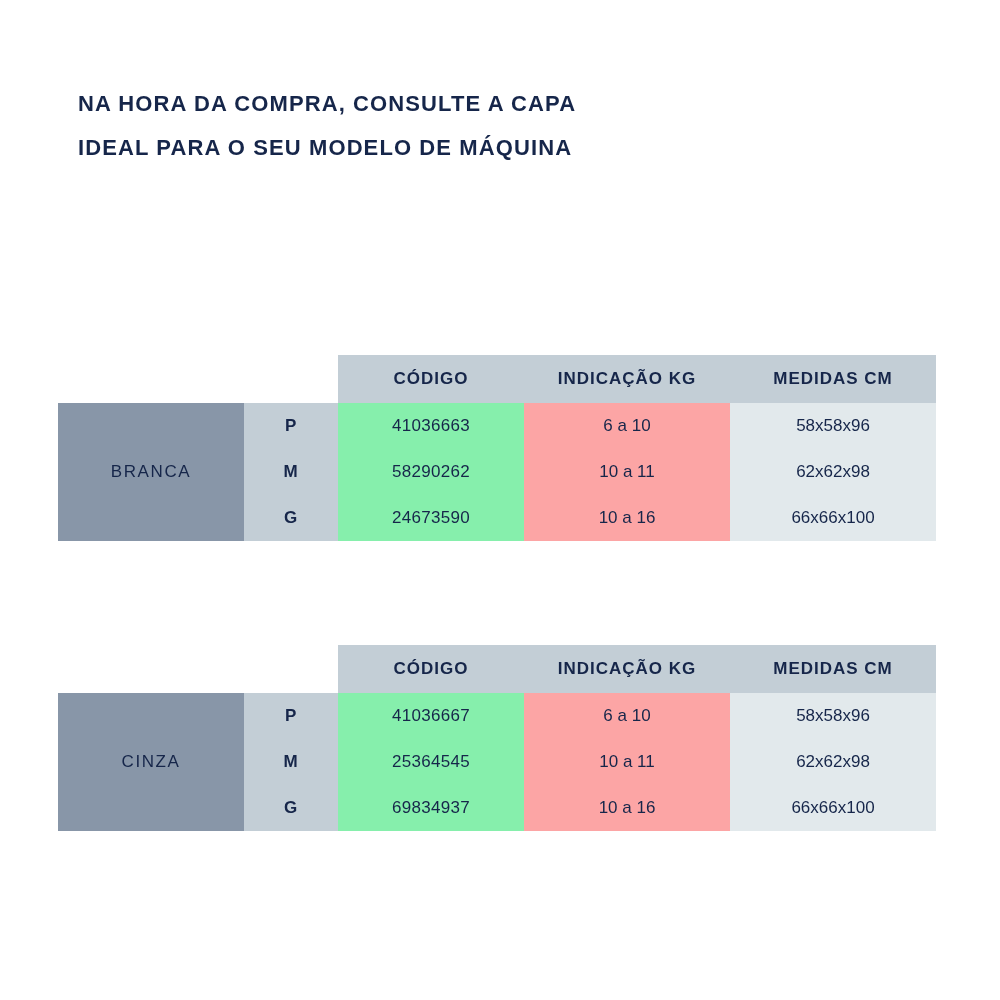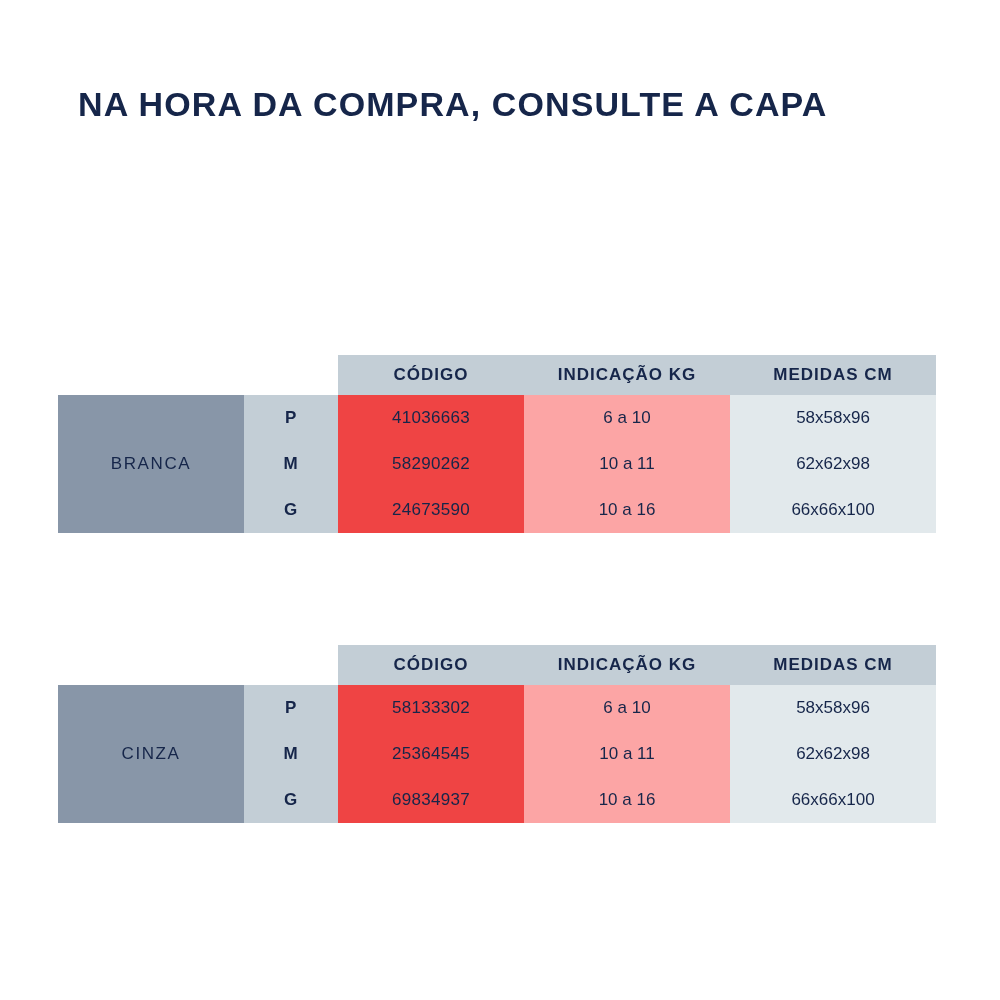--- a/index.html
+++ b/index.html
@@ -20,21 +20,21 @@
     width: 1000px;
     height: 1000px;
   }
 
   
   .heading {
     position: absolute;
     left: 78px;
     top: 82px;
     width: 820px;
-    font-size: 34px;
+    font-size: 22px;
     font-weight: bold;
     letter-spacing: 1.1px;
     line-height: 44px;
     text-transform: uppercase;
     color: #16264a;
   }
   .heading .line {
     display: block;
     white-space: nowrap;
   }
@@ -55,21 +55,21 @@
   }
 
   .tbl col.c-name { width: 186px; }
   .tbl col.c-size { width: 94px; }
   .tbl col.c-code { width: 186px; }
   .tbl col.c-kg   { width: 206px; }
   .tbl col.c-dim  { width: 206px; }
 
   
   .tbl thead th {
-    height: 40px;
+    height: 48px;
     padding: 0;
     font-size: 17px;
     font-weight: bold;
     letter-spacing: 1px;
     text-transform: uppercase;
     color: #16264a;
     vertical-align: middle;
     background: #c3ced6;
   }
   .tbl thead th.blank {
@@ -94,37 +94,38 @@
     text-transform: uppercase;
     color: #16264a;
   }
   td.size-cell {
     background: #c3ced6;
     font-weight: bold;
     font-size: 17px;
     letter-spacing: 0.6px;
   }
   td.code-cell {
-    background: #ef4444;
+    background: #86efac;
     letter-spacing: 0.3px;
   }
   td.kg-cell {
     background: #fca5a5;
   }
   td.dim-cell {
     background: #e2e9ec;
   }
 </style>
 </head>
 <body>
 
 <div class="page">
 
   <div class="heading">
     <span class="line">NA HORA DA COMPRA, CONSULTE A CAPA</span>
+    <span class="line">IDEAL PARA O SEU MODELO DE MÁQUINA</span>
   </div>
 
   <div class="table-block" id="block-branca">
     <table class="tbl">
       <colgroup>
         <col class="c-name">
           <col class="c-size">
           <col class="c-code">
           <col class="c-kg">
           <col class="c-dim">
@@ -177,21 +178,21 @@
           <th class="blank"></th>
           <th>CÓDIGO</th>
           <th>INDICAÇÃO KG</th>
           <th>MEDIDAS CM</th>
         </tr>
       </thead>
       <tbody>
         <tr>
           <td class="name-cell" rowspan="3">CINZA</td>
           <td class="size-cell">P</td>
-          <td class="code-cell">58133302</td>
+          <td class="code-cell">41036667</td>
           <td class="kg-cell">6 a 10</td>
           <td class="dim-cell">58x58x96</td>
         </tr>
         <tr>
           <td class="size-cell">M</td>
           <td class="code-cell">25364545</td>
           <td class="kg-cell">10 a 11</td>
           <td class="dim-cell">62x62x98</td>
         </tr>
         <tr>

